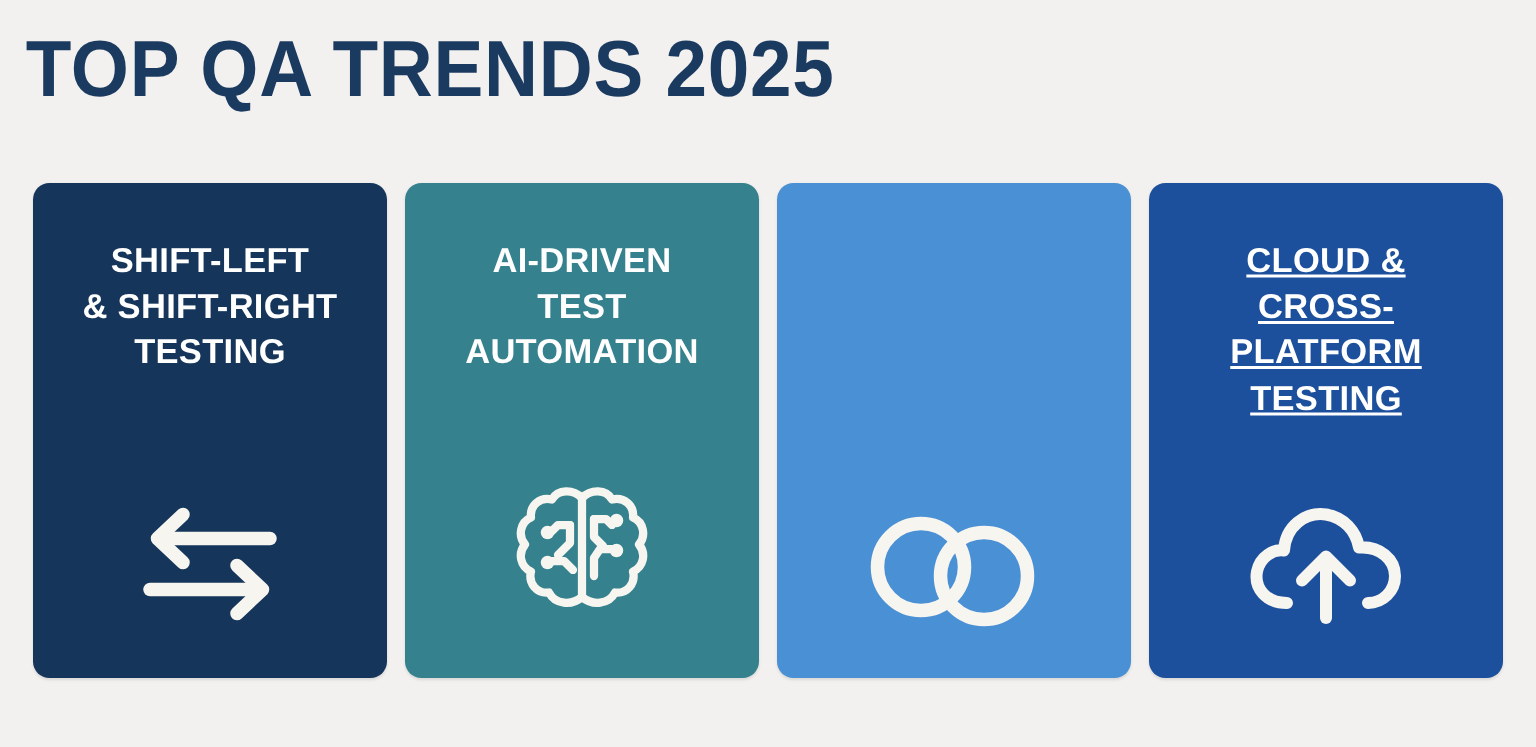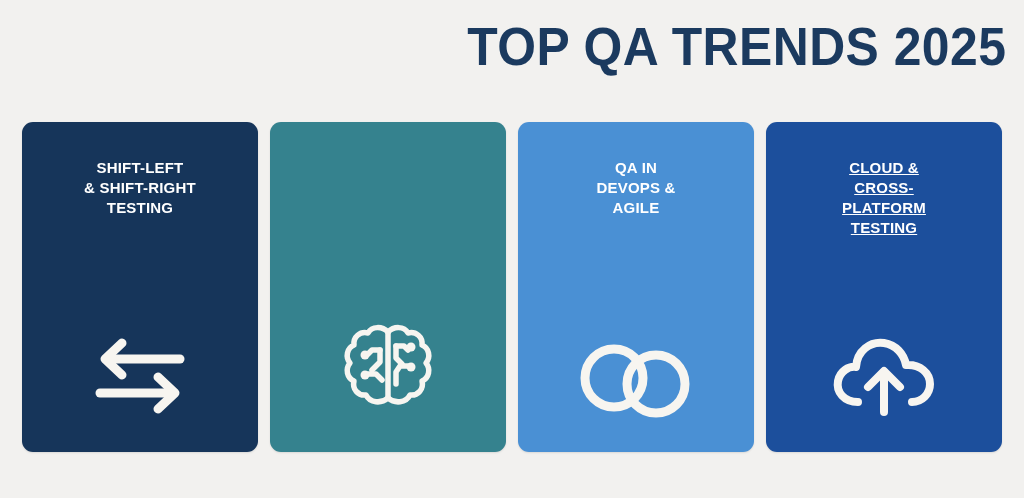--- a/index.html
+++ b/index.html
@@ -8,21 +8,21 @@
     background:#f2f1ef;
     font-family:"Liberation Sans", sans-serif;
     overflow:hidden;
   }
   .poster {
     position:relative;
     width:1024px; height:498px;
     background:#f2f1ef;
     display:flex;
     flex-direction:column;
-    align-items:flex-end;
+    align-items:flex-start;
   }
   .title {
     margin-top:20px;
     font-size:53px;
     font-weight:bold;
     letter-spacing:0.5px;
     color:#1b3a5f;
     text-align:center;
     line-height:1;
     white-space:nowrap;
@@ -40,21 +40,21 @@
     border-radius:11px;
     display:flex;
     flex-direction:column;
     align-items:center;
     padding:36px 8px 24px 8px;
     position:relative;
     box-shadow:0 1px 2px rgba(0,0,0,0.10);
   }
   .card-title {
     color:#ffffff;
-    font-size:15px;
+    font-size:23px;
     font-weight:bold;
     line-height:1.33;
     text-align:center;
     letter-spacing:0.2px;
     white-space:pre-line;
     text-transform:uppercase;
   }
   .icon-wrap {
     position:absolute;
     left:0; right:0;
@@ -84,20 +84,23 @@
             <path d="M88 25 H14"></path>
             <path d="M30 9 L13 25 L30 41"></path>
             <path d="M8 59 H82"></path>
             <path d="M66 43 L83 59 L66 75"></path>
           </g>
         </svg>
       </div>
     </div>
 
     <div class="card" id="card-1" style="background: rgb(53, 130, 142);">
+      <div class="card-title" style="color: rgb(255, 255, 255);">AI-DRIVEN
+TEST
+AUTOMATION</div>
       <div class="icon-wrap">
         <svg width="100" height="100" viewBox="0 0 100 100" fill="none">
           <g stroke="#f7f5f0" stroke-width="5.5" stroke-linecap="round" stroke-linejoin="round" fill="none">
             <path d="M50 14
                      C44 8 34 8 30 15
                      C22 13 15 19 16 27
                      C9 30 7 39 12 45
                      C7 51 9 60 16 63
                      C14 71 20 78 28 77
                      C32 85 43 86 50 80"></path>
@@ -120,23 +123,20 @@
             <circle cx="27" cy="37" r="4.5"></circle>
             <circle cx="27" cy="57" r="4.5"></circle>
             <circle cx="73" cy="29" r="4.5"></circle>
             <circle cx="73" cy="49" r="4.5"></circle>
           </g>
         </svg>
       </div>
     </div>
 
     <div class="card" id="card-2" style="background: rgb(74, 144, 212);">
-      <div class="card-title" style="color: rgb(255, 255, 255);">QA IN
-DEVOPS &amp;
-AGILE</div>
       <div class="icon-wrap">
         <svg width="120" height="74" viewBox="0 0 120 74" fill="none">
           <g stroke="#f7f5f0" stroke-width="9" fill="none">
             <circle cx="38" cy="34" r="29"></circle>
             <circle cx="80" cy="40" r="29"></circle>
           </g>
         </svg>
       </div>
     </div>
 

